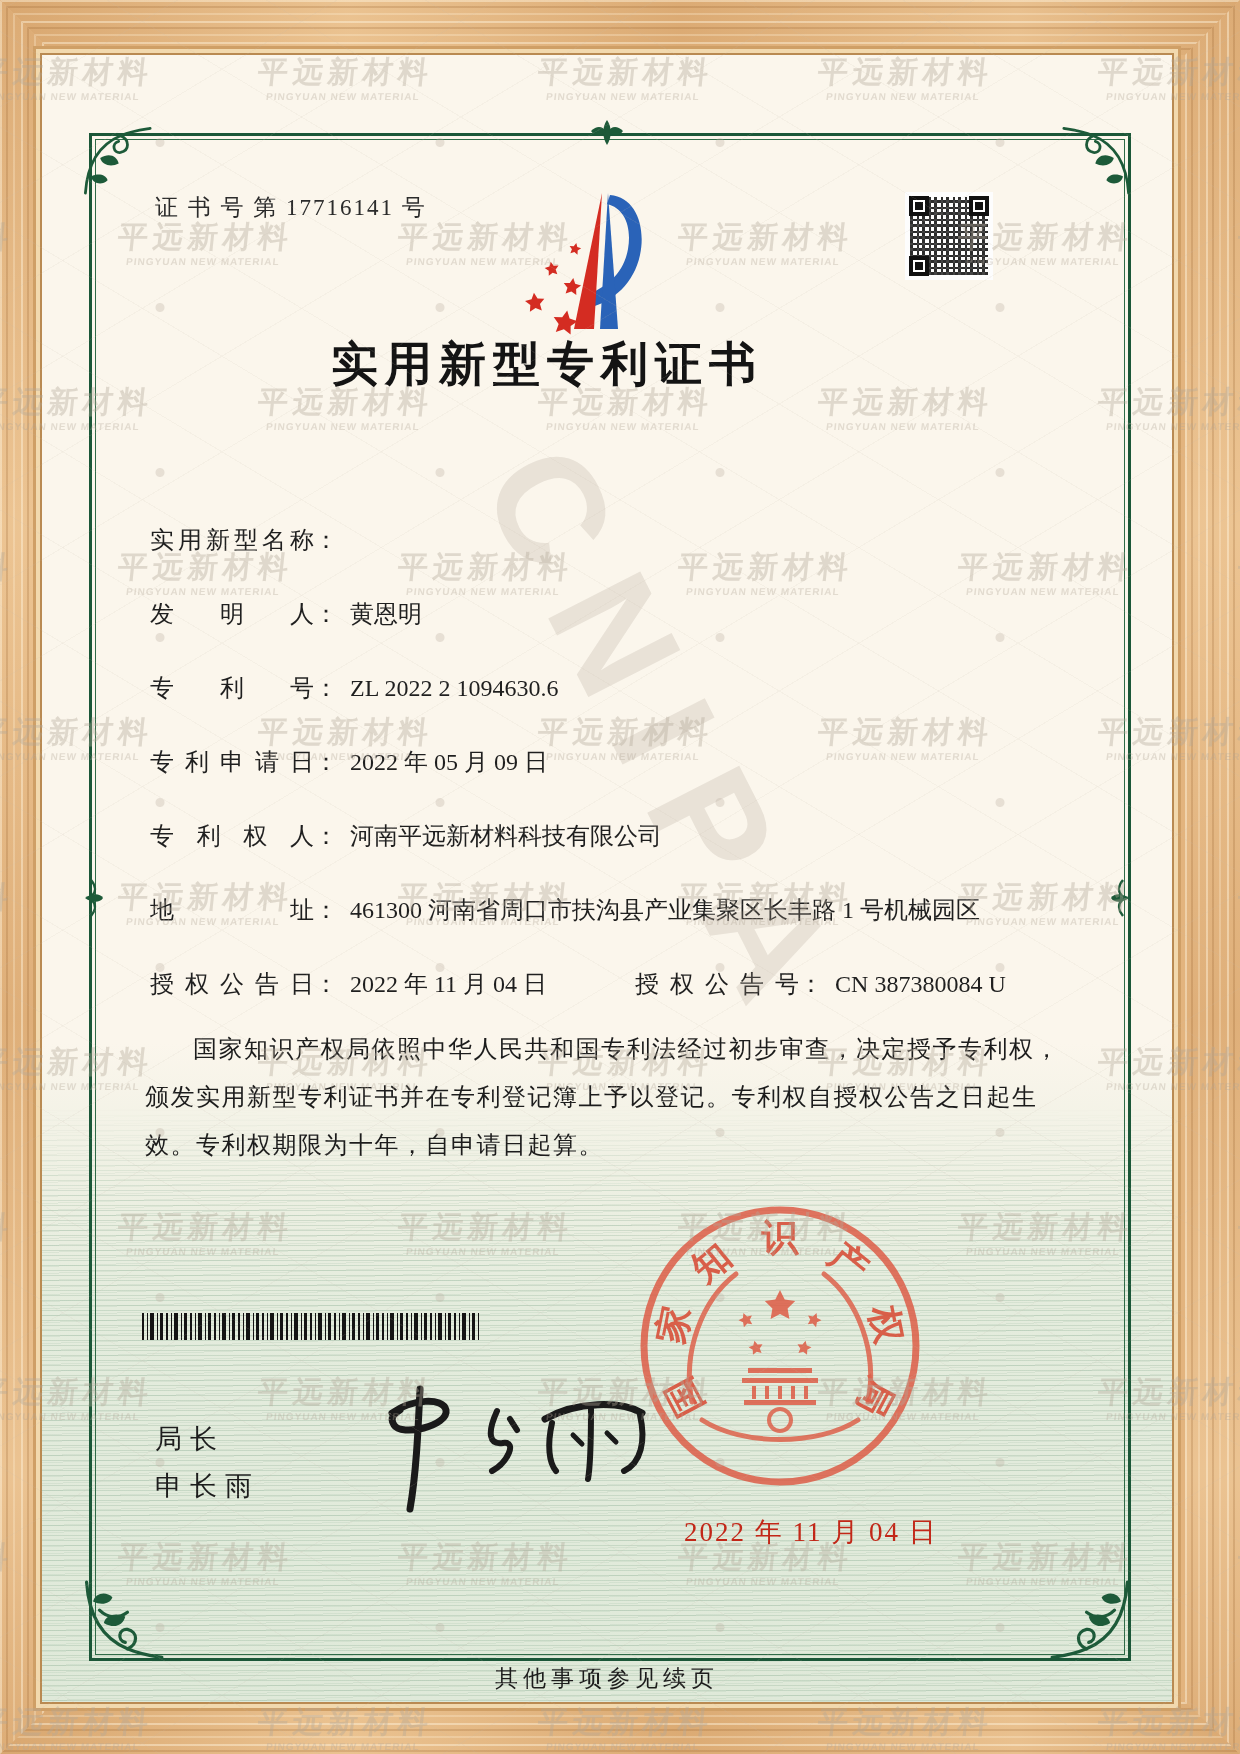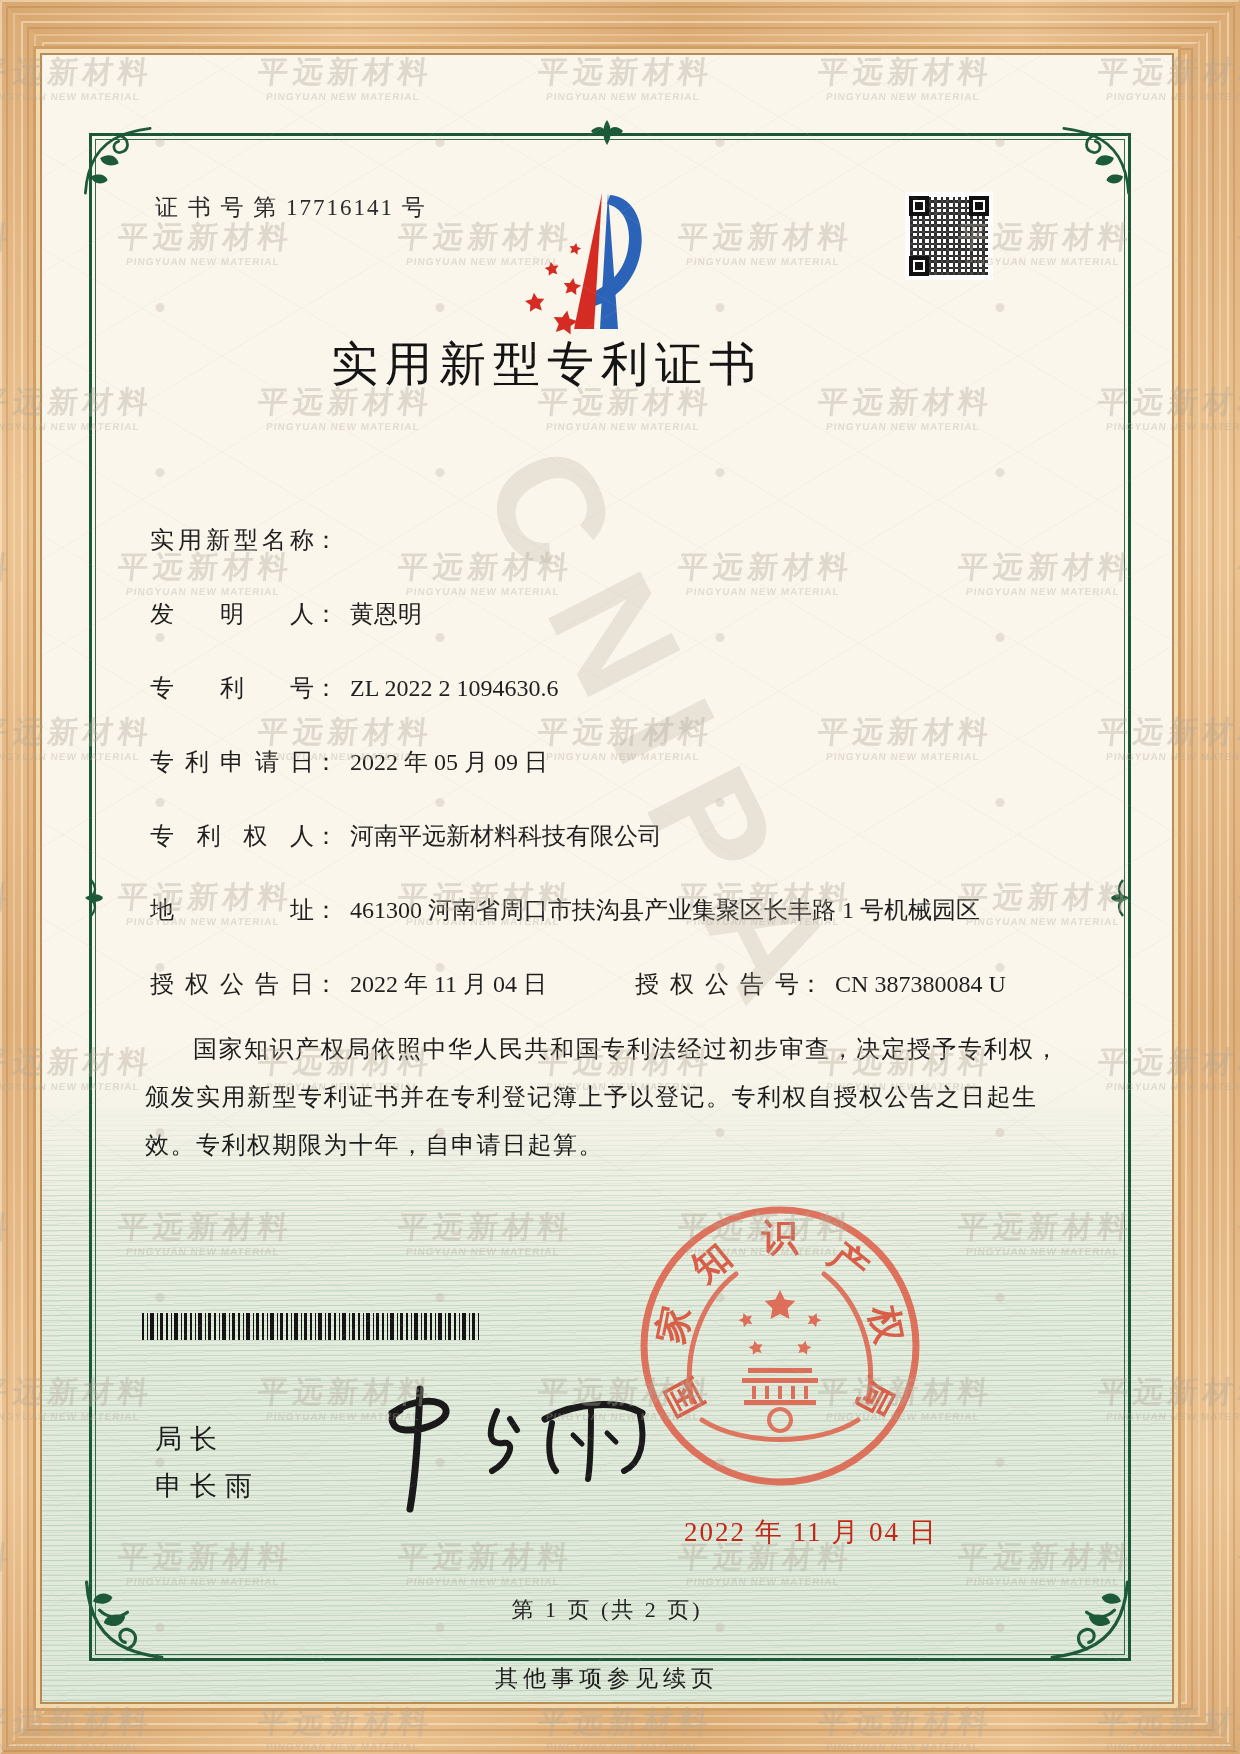--- a/index.html
+++ b/index.html
@@ -52,21 +52,21 @@
   .qr-noise{position:absolute;inset:5px;opacity:.92;
     background-image:
      repeating-linear-gradient(0deg,#1c1c1c 0 3px,transparent 3px 6px,#1c1c1c 6px 8px,transparent 8px 12px),
      repeating-linear-gradient(90deg,#1c1c1c 0 3px,transparent 3px 7px,#1c1c1c 7px 9px,transparent 9px 12px);
     background-blend-mode:screen;}
   .finder{position:absolute;width:20px;height:20px;border:4px solid #111;background:#fff;box-sizing:border-box;}
   .finder::after{content:"";position:absolute;inset:2px;background:#111;}
   .f-tl{left:4px;top:4px;} .f-tr{right:4px;top:4px;} .f-bl{left:4px;bottom:4px;}
 
   .title{position:absolute;left:30px;top:278px;width:950px;text-align:center;z-index:3;
-    font-size:47px;font-weight:400;letter-spacing:7px;color:#141414;}
+    font-size:47px;font-weight:700;letter-spacing:7px;color:#141414;}
 
   
   .fields-block{position:absolute;left:108px;top:468px;width:960px;z-index:3;font-size:24px;color:#1f1f1f;}
   .f-row{display:flex;align-items:flex-start;margin-bottom:40px;line-height:34px;}
   .f-label{display:inline-block;width:164px;text-align:justify;text-align-last:justify;flex:0 0 164px;}
   .f-colon{flex:0 0 auto;}
   .f-value{margin-left:12px;max-width:690px;}
   .grant-row{display:flex;line-height:34px;}
   .grant-pair{display:flex;}
   .grant-pair .f-label{width:164px;flex:0 0 164px;}
@@ -335,21 +335,20 @@
         <g fill="none" stroke="#dd5740" stroke-width="5" opacity="0.88" stroke-linecap="round">
           <circle cx="148" cy="232" r="11" stroke-width="4"></circle>
           <path d="M60,214 C50,164 70,112 104,86"></path>
           <path d="M236,214 C246,164 226,112 192,86"></path>
           <path d="M70,232 C110,258 186,258 226,232"></path>
         </g>
       </svg>
     </div>
     <div class="seal-date">2022 年 11 月 04 日</div>
 
-    <div class="page-footer">第 1 页 (共 2 页)</div>
     <div class="note">其他事项参见续页</div>
 
     <div class="big-wm">CNIPA</div>
   </div>
 
   <div class="grid-layer"></div>
   <div class="watermark-layer">
       <div class="wm-tile" style="left: -60px; top: 52px;">
         <div class="wm-cn">平远新材料</div>
         <div class="wm-en">PINGYUAN NEW MATERIAL</div>

